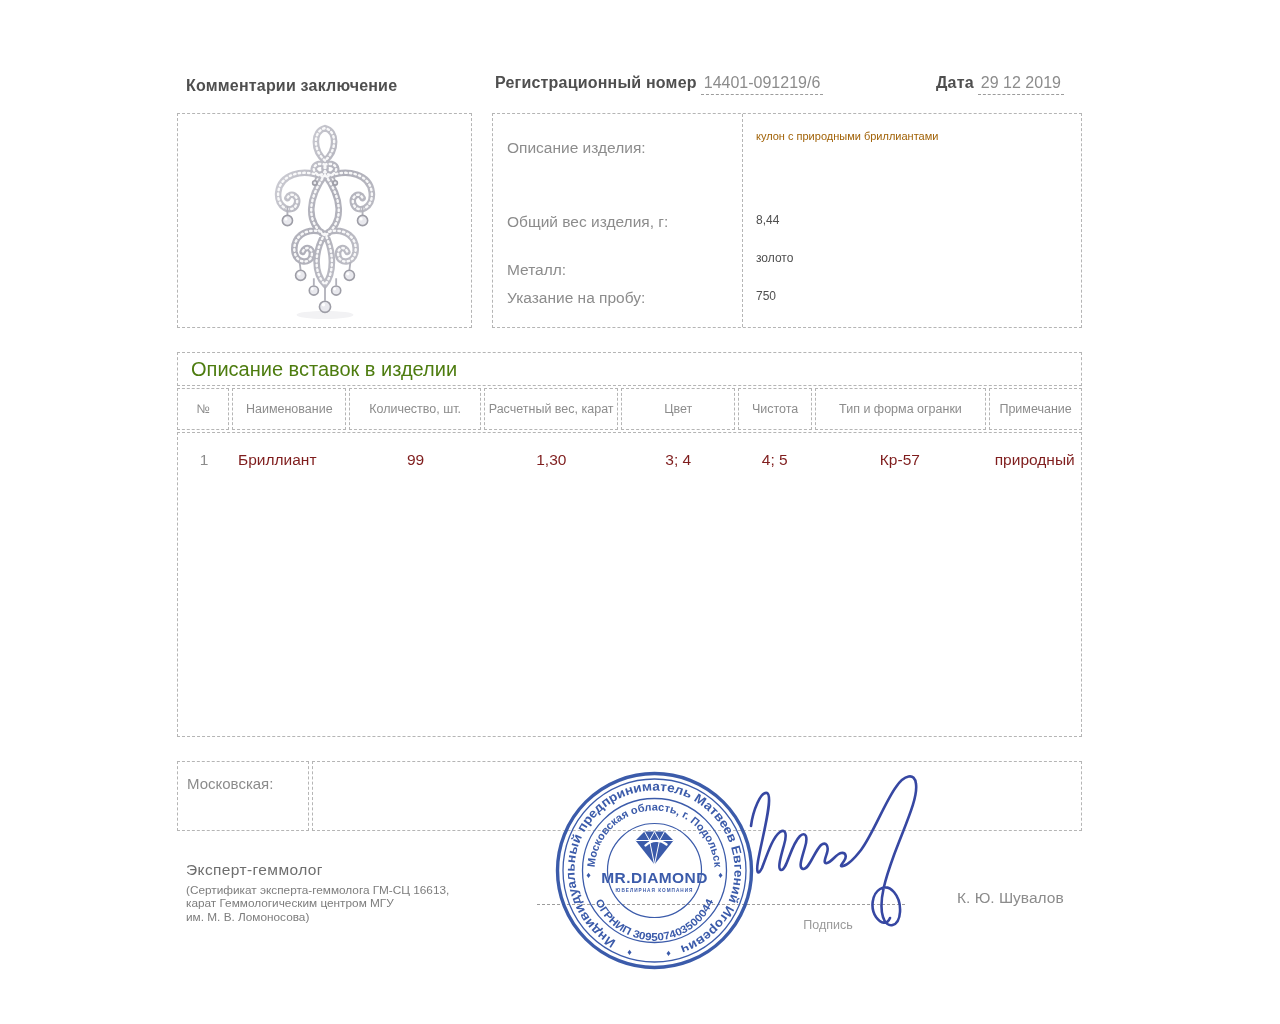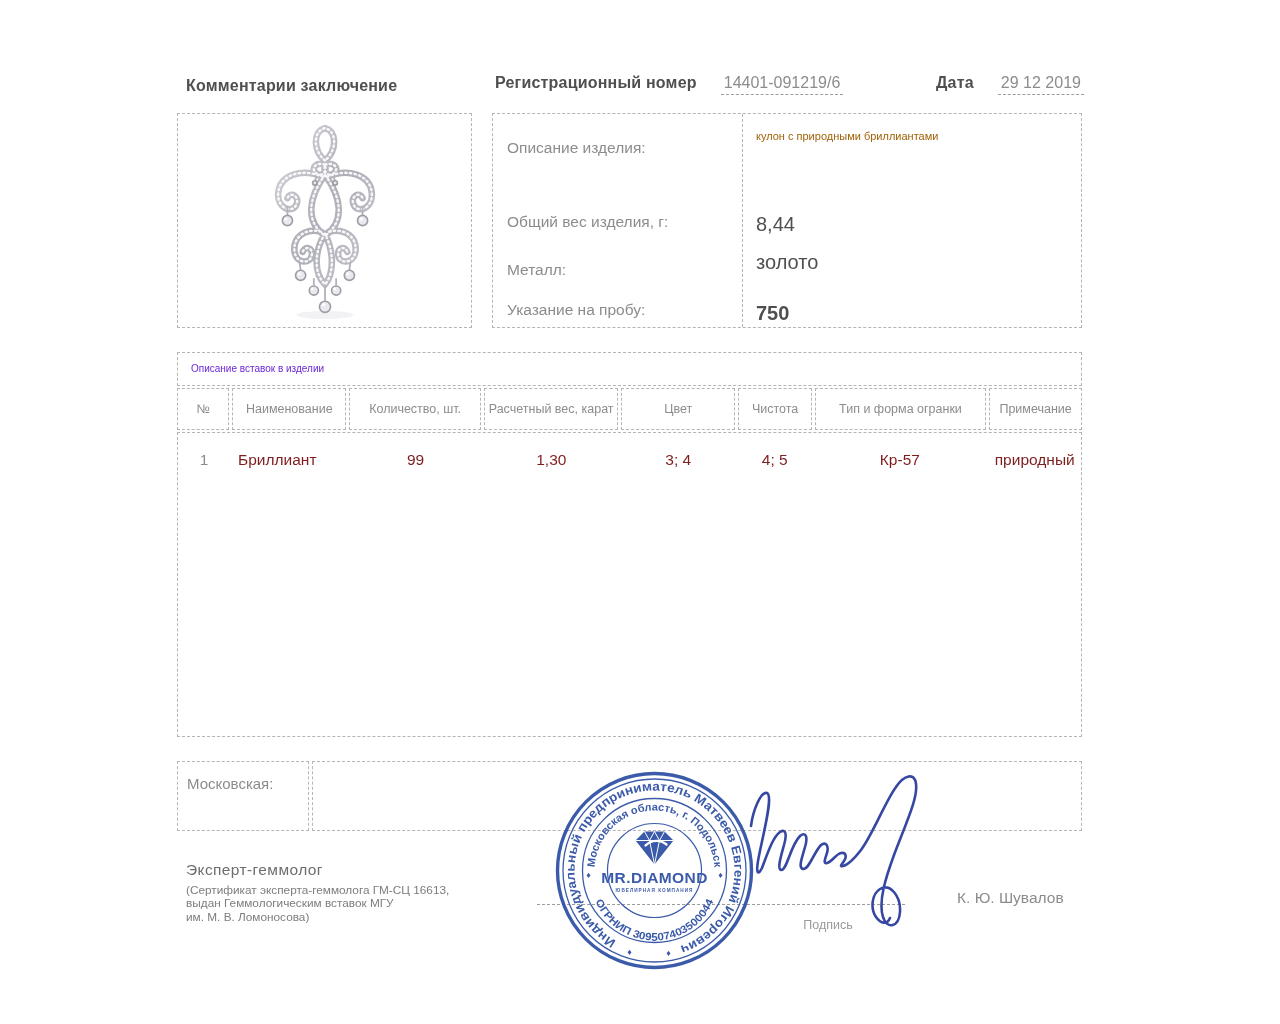--- a/index.html
+++ b/index.html
@@ -3,37 +3,37 @@
 <meta charset="utf-8">
 <style>
   html,body{margin:0;padding:0;background:#fff;}
   .page{position:relative;width:1280px;height:1024px;background:#ffffff;
         font-family:"Liberation Sans",sans-serif;overflow:hidden;}
   .abs{position:absolute;}
 
   
   .hdr-bold{font-size:16px;font-weight:bold;color:#4f4f4f;letter-spacing:.2px;}
   .hdr-val{font-size:16px;color:#8c8c8c;border-bottom:1px dashed #9c9c9c;padding:0 3px 2px 3px;}
-  .hgroup{display:flex;align-items:baseline;gap:24px;white-space:nowrap;}
+  .hgroup{display:flex;align-items:baseline;gap:4px;white-space:nowrap;}
 
   
   .dbox{border:1px dashed #b5b5b5;box-sizing:border-box;background:transparent;}
 
   .photo-box{left:177px;top:113px;width:295px;height:215px;display:flex;
              align-items:center;justify-content:center;}
 
   .details-box{left:492px;top:113px;width:590px;height:215px;}
   .details-divider{position:absolute;left:249px;top:0;bottom:0;width:0;border-left:1px dashed #b5b5b5;}
   .dlabel{position:absolute;left:14px;font-size:15.5px;color:#8c8c8c;white-space:nowrap;}
-  .dvalue{position:absolute;left:263px;font-size:20px;color:#4f4f4f;white-space:nowrap;}
+  .dvalue{position:absolute;left:263px;font-size:12px;color:#4f4f4f;white-space:nowrap;}
   .dvalue.desc{color:#a16207;font-size:11px;}
 
   
   .tbl-title-box{left:177px;top:352px;width:905px;height:34px;}
-  .tbl-title{font-size:10px;color:#6d28d9;line-height:32px;padding-left:13px;}
+  .tbl-title{font-size:20px;color:#4d7c0f;line-height:32px;padding-left:13px;}
   .thead{left:177px;top:388px;width:905px;height:42px;display:flex;gap:3px;}
   .thead .cell{border:1px dashed #b5b5b5;box-sizing:border-box;display:flex;align-items:center;
                justify-content:center;text-align:center;font-size:12.5px;color:#8c8c8c;
                line-height:1.2;padding:2px 3px;}
   .tbody{left:177px;top:432px;width:905px;height:305px;}
   .trow{display:flex;gap:3px;padding-top:17px;}
   .trow .cell{border:1px solid transparent;box-sizing:border-box;text-align:center;
               font-size:15.5px;color:#7f1d1d;}
   .trow .cell.num{color:#8c8c8c;}
   .trow .cell.name{text-align:left;padding-left:4px;}
@@ -126,22 +126,22 @@
 
     <div class="dlabel" style="top:17px;margin-top:8px;">Описание изделия:</div>
     <div class="dvalue desc" style="top:16px;">кулон с природными бриллиантами</div>
 
     <div class="dlabel" style="top:99px;">Общий вес изделия, г:</div>
     <div class="dvalue" style="top:99px;">8,44</div>
 
     <div class="dlabel" style="top:137px;margin-top:10px;">Металл:</div>
     <div class="dvalue" style="top:137px;text-align:right;">золото</div>
 
-    <div class="dlabel" style="top:187px;">Указание на пробу:</div>
-    <div class="dvalue" style="top:188px;font-weight:bold;">750</div>
+    <div class="dlabel" style="top:175px;">Указание на пробу:</div>
+    <div class="dvalue" style="top:175px;">750</div>
   </div>
 
   <div class="abs dbox tbl-title-box">
     <div class="tbl-title">Описание вставок в изделии</div>
   </div>
 
   <div class="abs thead">
     <div class="cell c0">№</div>
     <div class="cell c1">Наименование</div>
     <div class="cell c2">Количество, шт.</div>
@@ -172,21 +172,21 @@
     <span></span>
   </div>
 
   <div class="abs sig-line"></div>
   <div class="abs sig-caption">Подпись</div>
   <div class="abs expert-name">К. Ю. Шувалов</div>
 
   <div class="abs expert-block">
     <div class="expert-role">Эксперт-геммолог</div>
     <div class="cert-line">(Сертификат эксперта-геммолога ГМ-СЦ 16613,</div>
-    <div class="cert-line">выдан Геммологическим вставок МГУ</div>
+    <div class="cert-line">карат Геммологическим центром МГУ</div>
     <div class="cert-line">им. М. В. Ломоносова)</div>
   </div>
 
   <div class="abs stamp-wrap">
     <svg width="209" height="209" viewBox="-104.5 -104.5 209 209" opacity="0.93">
       <defs>
         <path id="ringOuter" d="M -33.8 72.5 A 80 80 0 1 1 20.7 77.3"></path>
         <path id="ringTop" d="M -60 0 A 60 60 0 0 1 60 0"></path>
         <path id="ringBot" d="M -64 6 A 64 64 0 0 0 64 6"></path>
       </defs>

